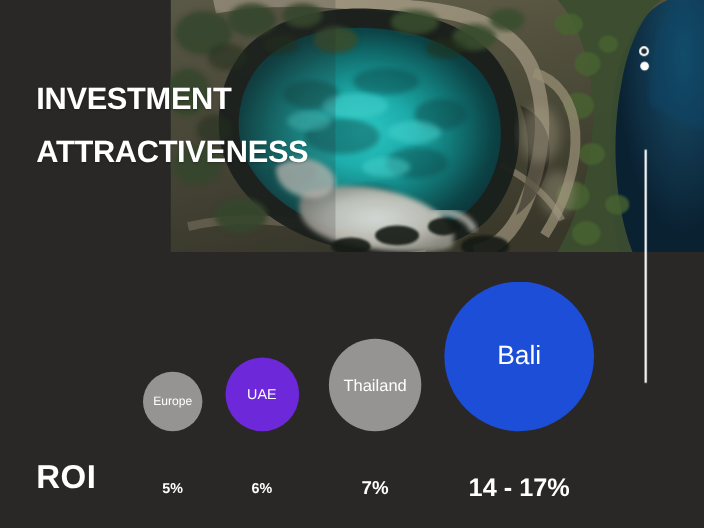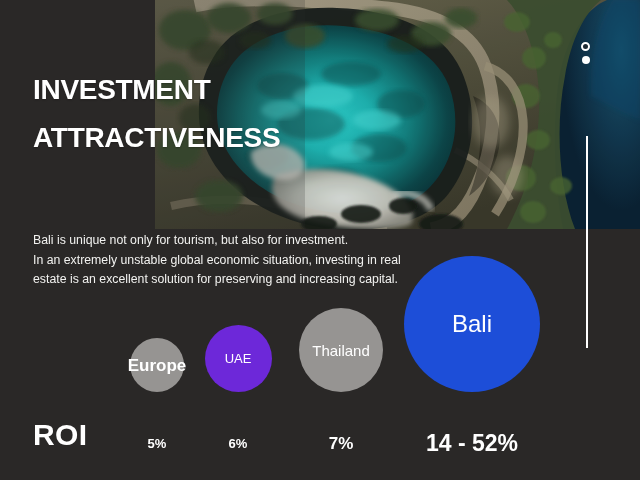--- a/index.html
+++ b/index.html
@@ -235,40 +235,37 @@
   <div class="dots">
     <div class="dot-ring"></div>
     <div class="dot-fill"></div>
   </div>
 
   <div class="vrule"></div>
 
   <h1 class="title">INVESTMENT
 ATTRACTIVENESS</h1>
 
-  <p class="body-text">Bali is unique not only for tourism, but also for investment.
-In an extremely unstable global economic situation, investing in real
-estate is an excellent solution for preserving and increasing capital.</p>
 
   <div class="bubbles">
     <div class="bubble" style="width: 54px; height: 54px; left: 130px; top: 58px; background-color: rgb(150, 148, 146);">
-      <span style="font-size: 17px; font-weight: bold;">Europe</span>
+      <span style="font-size: 11px;">Europe</span>
     </div>
     <div class="bubble" style="width: 67px; height: 67px; left: 204.5px; top: 45px; background-color: #6d28d9; align-items: center;">
       <span style="font-size: 13px;">UAE</span>
     </div>
     <div class="bubble" style="width: 84px; height: 84px; left: 299px; top: 28px; background-color: rgb(150, 148, 146);">
       <span style="font-size: 15px;">Thailand</span>
     </div>
     <div class="bubble" style="width: 136px; height: 136px; left: 404px; top: -24px; background-color: #1d4ed8;">
       <span style="font-size: 24px;">Bali</span>
     </div>
   </div>
 
   <div class="roi-row">
     <div class="roi-label">ROI</div>
     <div class="roi-val" style="left: 157px; font-size: 13px; top: 18.2px;">5%</div>
     <div class="roi-val" style="left: 238px; font-size: 13px; top: 18.2px;">6%</div>
     <div class="roi-val" style="left: 341px; font-size: 17px; top: 15.8px;">7%</div>
-    <div class="roi-val" style="left: 472px; font-size: 23px; top: 12.2px;">14 - 52%</div>
+    <div class="roi-val" style="left: 472px; font-size: 23px; top: 12.2px;">14 - 17%</div>
   </div>
 
 </div>
 
 </body></html>

